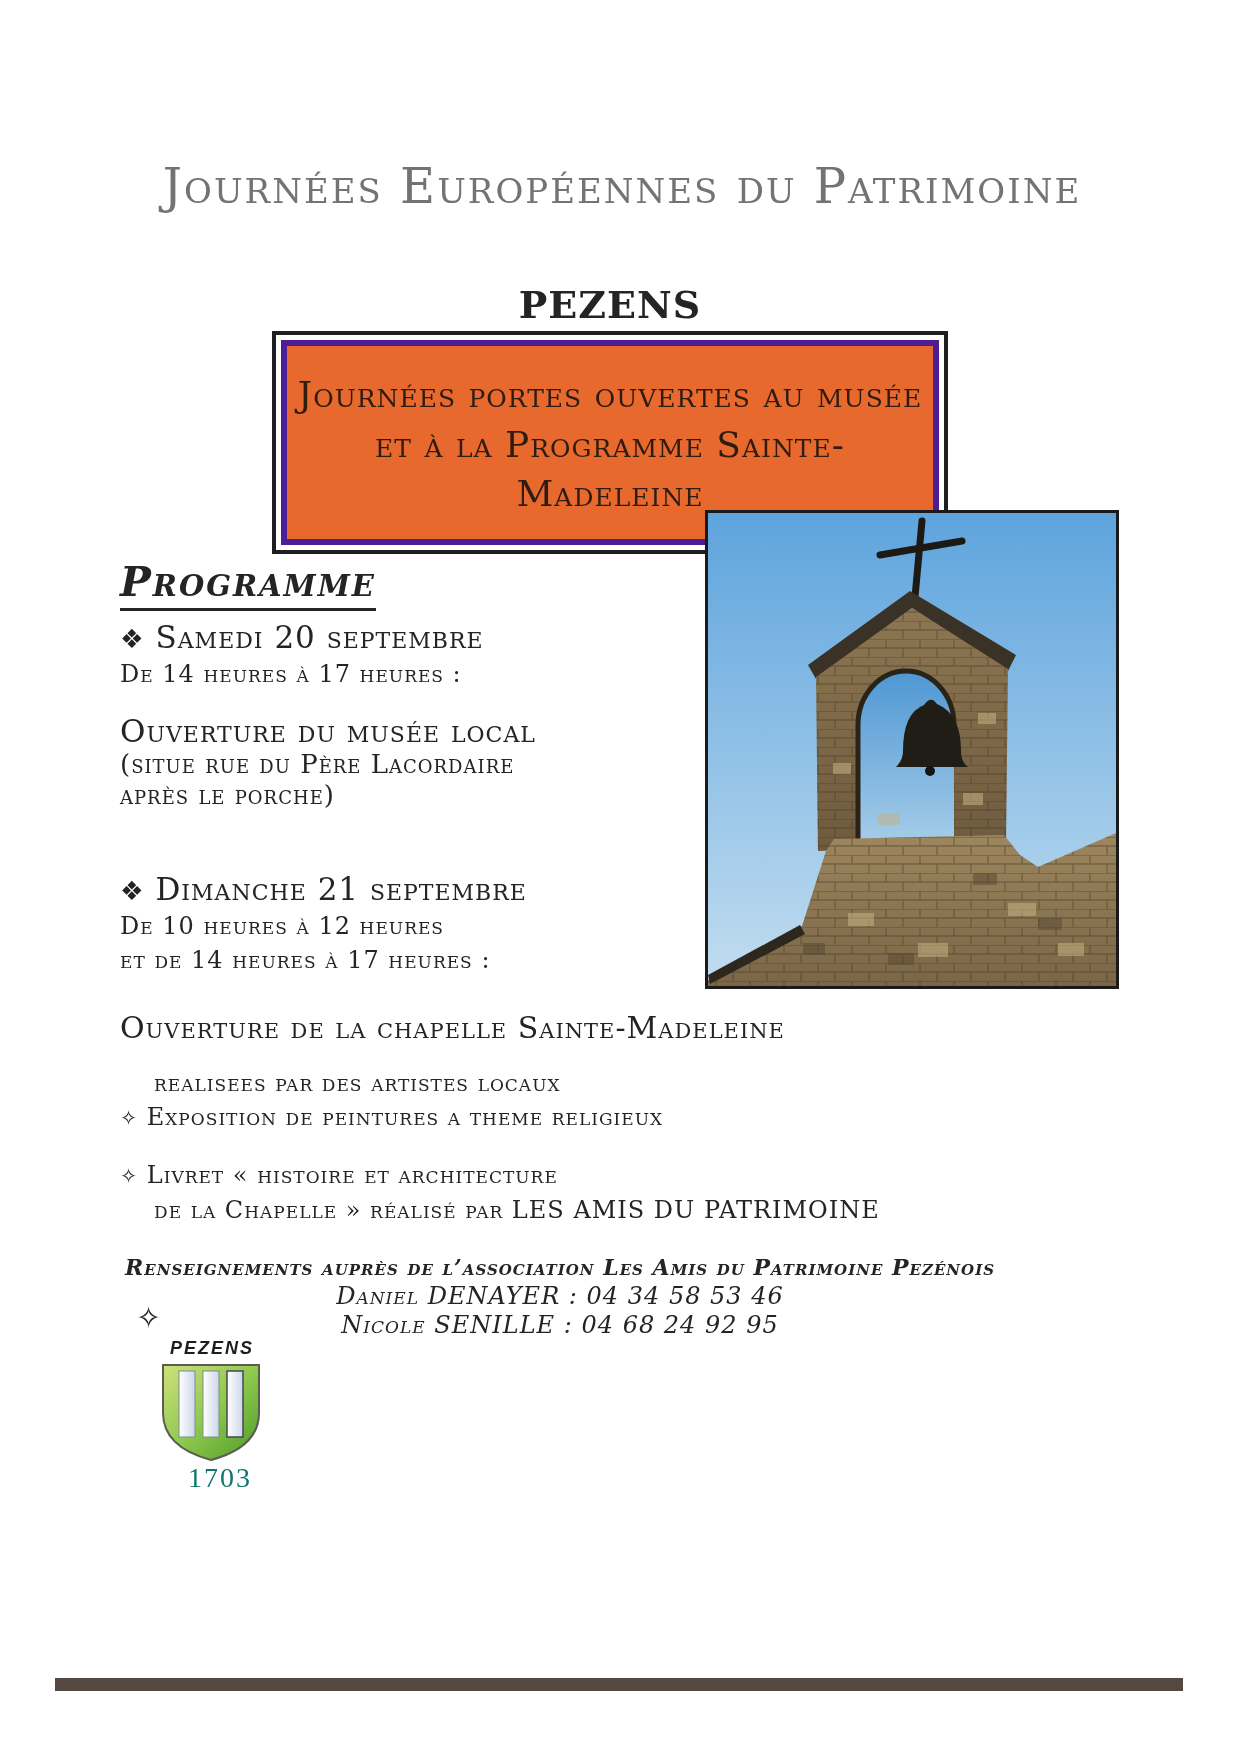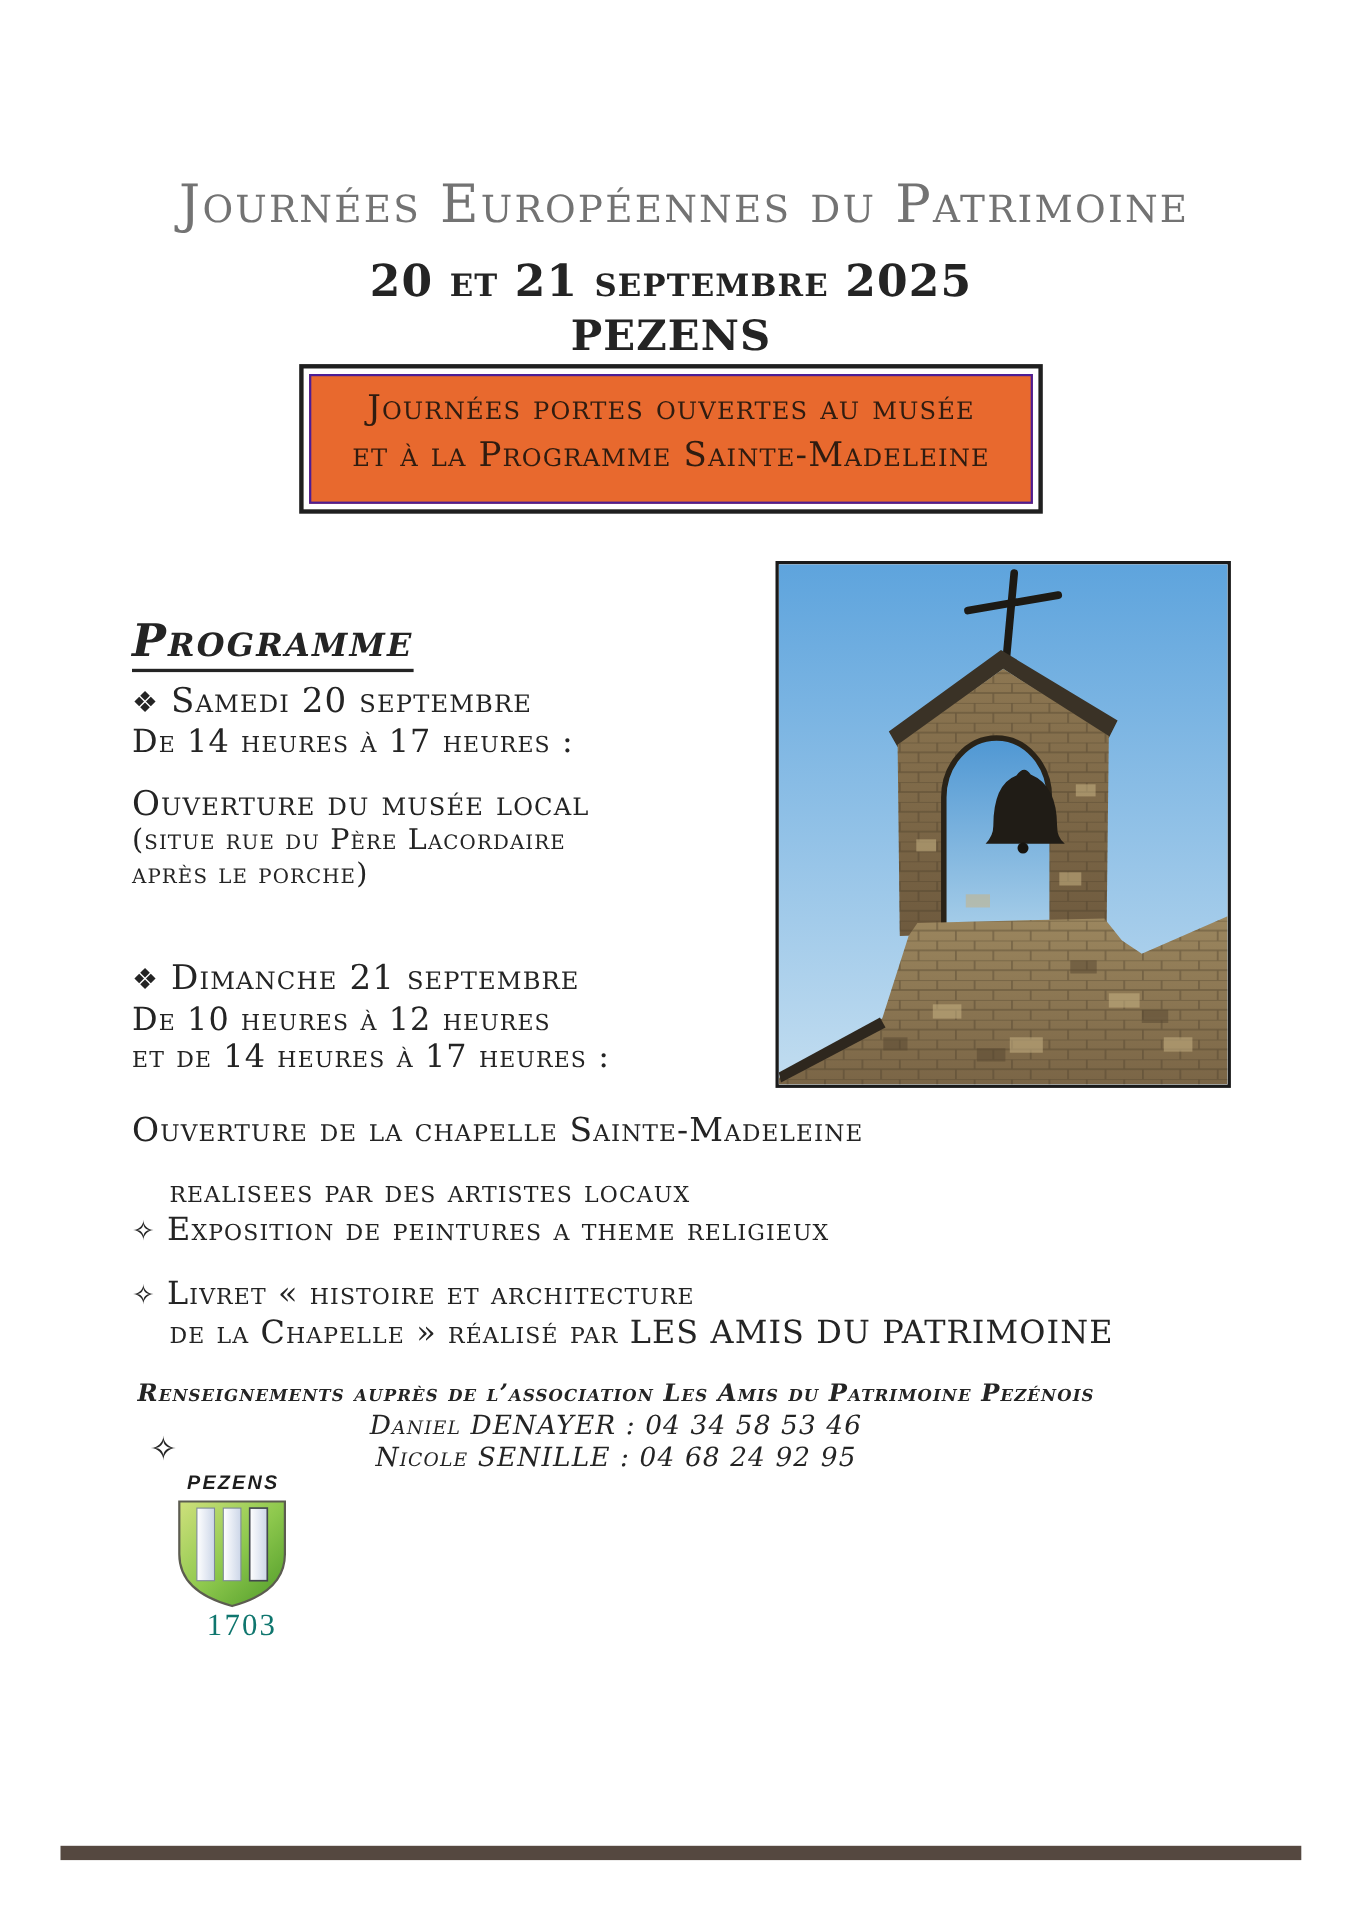--- a/index.html
+++ b/index.html
@@ -19,39 +19,39 @@
   }
   .city-line{
     position:absolute;top:282px;left:0;width:1220px;text-align:center;
     font-size:38px;font-weight:700;letter-spacing:1px;
   }
   .banner-outer{
     position:absolute;left:272px;top:331px;width:676px;box-sizing:border-box;
     border:4px solid #1f1f1f;background:#ffffff;padding:5px;
   }
   .banner-inner{
-    background:#e8692e;border:2px solid #4c1d95;
-    padding:8px 6px 20px 6px;text-align:center;
-    font-size:31px;line-height:1.38;letter-spacing:1px;color:#2f1c10;
+    background:#e8692e;border:6px solid #4c1d95;
+    padding:24px 6px 20px 6px;text-align:center;
+    font-size:36px;line-height:1.38;letter-spacing:1px;color:#2f1c10;
   }
   
   .photo{
     position:absolute;left:705px;top:510px;width:408px;height:473px;
     border:3px solid #1a1a1a;box-sizing:content-box;
   }
   .photo svg{display:block;width:100%;height:100%;}
   
   .prog-head{
     position:absolute;left:120px;top:558px;
     font-style:italic;font-weight:700;font-size:41px;letter-spacing:2px;
   }
   .prog-head span{display:inline-block;border-bottom:3px solid #242424;padding-bottom:2px;}
   .blk{position:absolute;left:120px;letter-spacing:1px;}
   .ln-xl{font-size:31px;line-height:35px;}
-  .ln-lg{font-size:29px;line-height:34px;}
+  .ln-lg{font-size:24px;line-height:34px;}
   .ln-md{font-size:26px;line-height:31px;}
   .bullet{font-size:0.85em;}
   .indent{padding-left:34px;}
   #blk-sat{top:620px;}
   #blk-museum{top:714px;}
   #blk-sun{top:872px;}
   #blk-chapel{top:1010px;font-size:30px;}
   #blk-expo{top:1066px;}
   #blk-livret{top:1158px;}
   
@@ -78,21 +78,20 @@
   .footer-rule{
     position:absolute;left:55px;top:1678px;width:1128px;height:13px;background:#554840;
   }
 </style>
 </head>
 <body>
 
 <div class="page">
 
   <h1 class="title">Journées Européennes du Patrimoine</h1>
-  <div class="date-line">20 et 21 septembre 2025</div>
   <div class="city-line">PEZENS</div>
 
   <div class="banner-outer">
     <div class="banner-inner">
       <div>Journées portes ouvertes au musée</div>
       <div>et à la Programme Sainte-Madeleine</div>
     </div>
   </div>
 
   <div class="photo">

